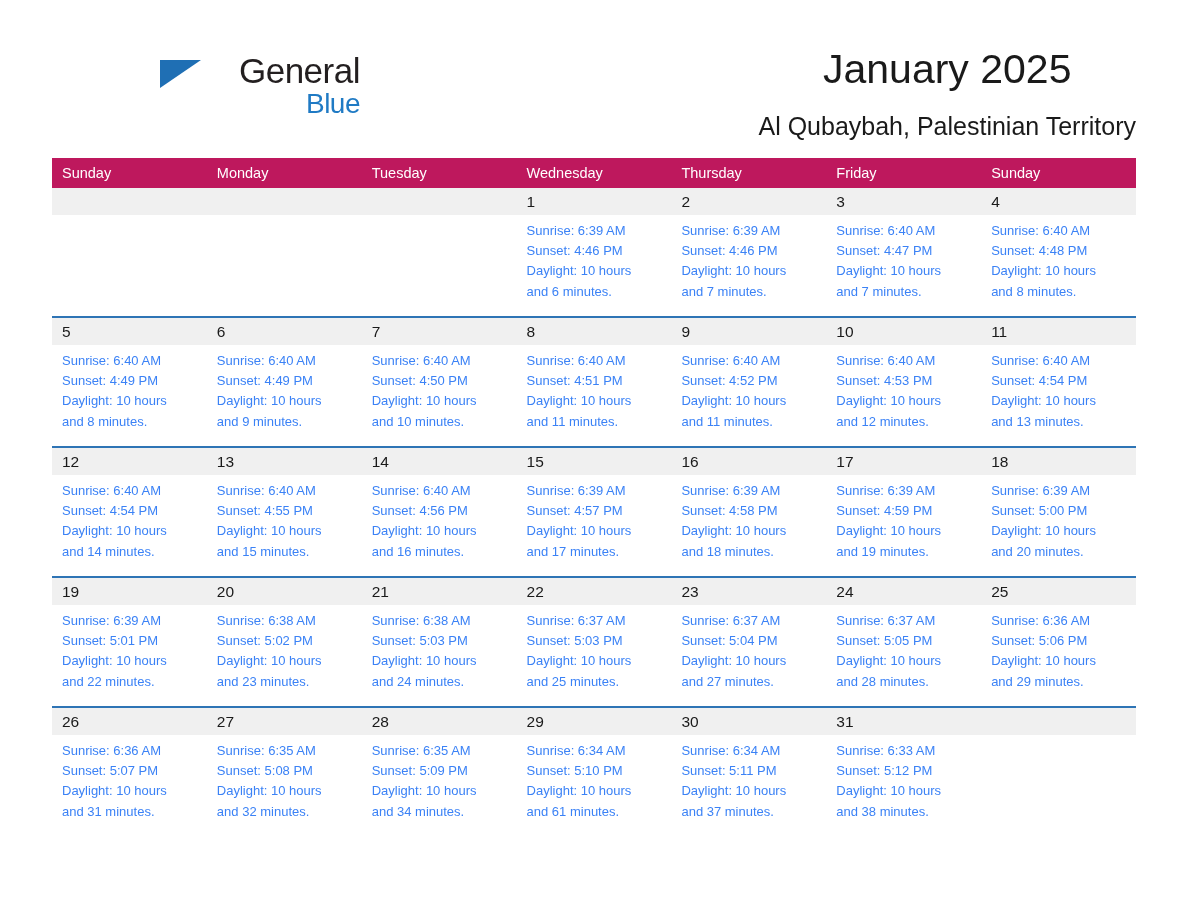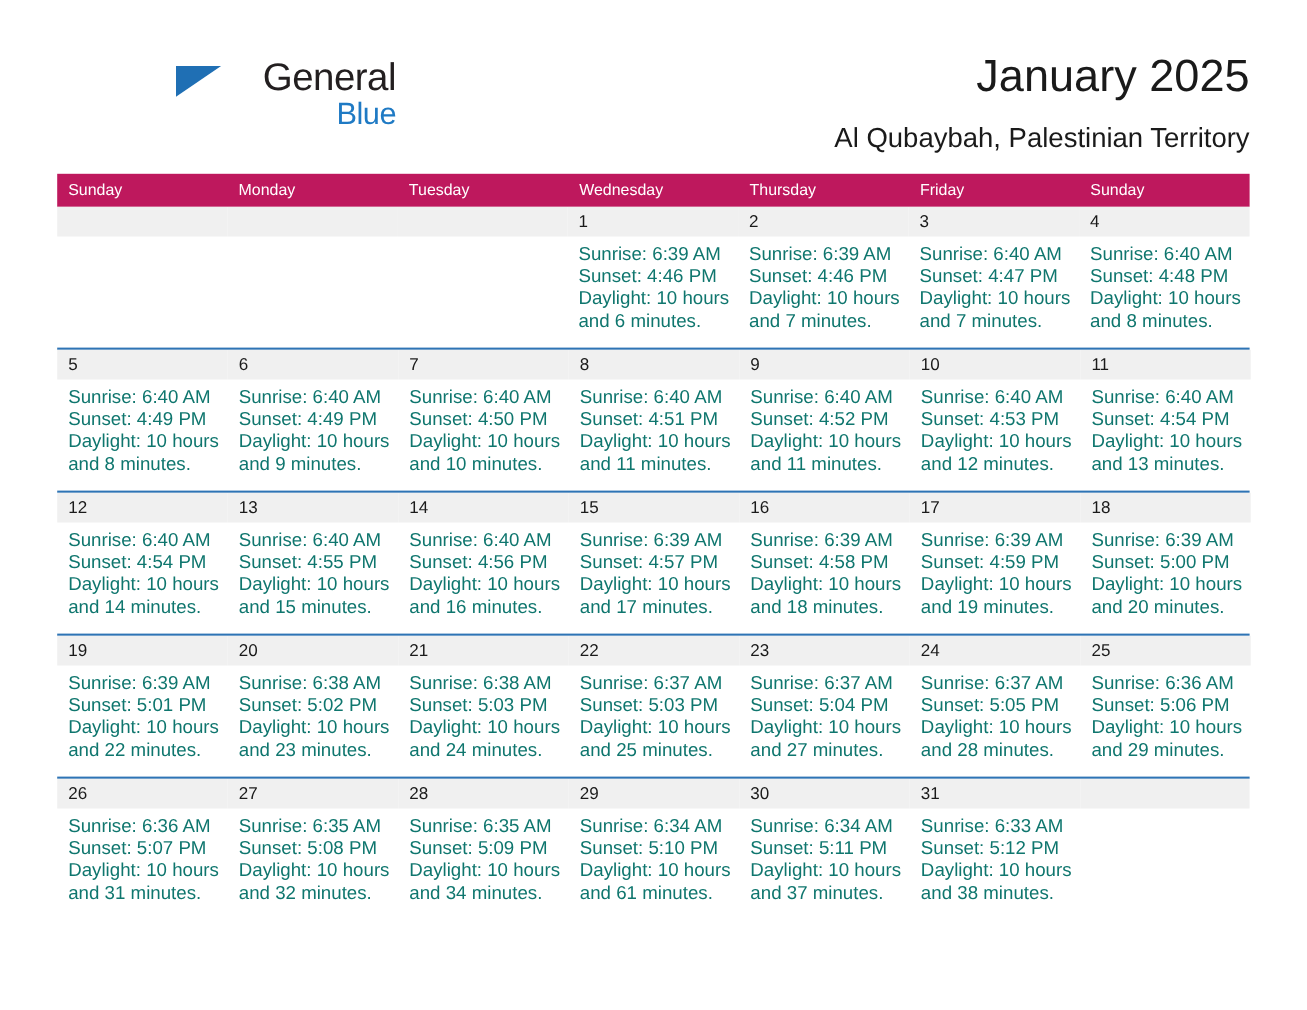--- a/index.html
+++ b/index.html
@@ -63,21 +63,21 @@
     width: 0;
     height: 0;
     border-left: 41px solid #1f6fb4;
     border-bottom: 28px solid transparent;
   }
 
   .title-block {
     position: absolute;
     right: 0;
     top: 0;
-    text-align: right;
+    text-align: center;
   }
   .cal-title {
     font-size: 41px;
     line-height: 50px;
     font-weight: 400;
     color: #1a1a1a;
     white-space: nowrap;
   }
   .cal-subtitle {
     font-size: 25px;
@@ -131,23 +131,23 @@
     display: block;
     height: 27px;
     line-height: 27px;
     padding-left: 10px;
     font-size: 15.5px;
     color: #1a1a1a;
     background: #f0f0f0;
   }
   .day-body {
     padding: 6px 8px 0 10px;
-    font-size: 17px;
+    font-size: 13px;
     line-height: 20.2px;
-    color: #0f766e;
+    color: #3b82f6;
   }
   .day-body div {
     white-space: nowrap;
   }
   .day-cell.empty .daynum {
     background: #f0f0f0;
   }
 </style>
 </head>
 <body>

